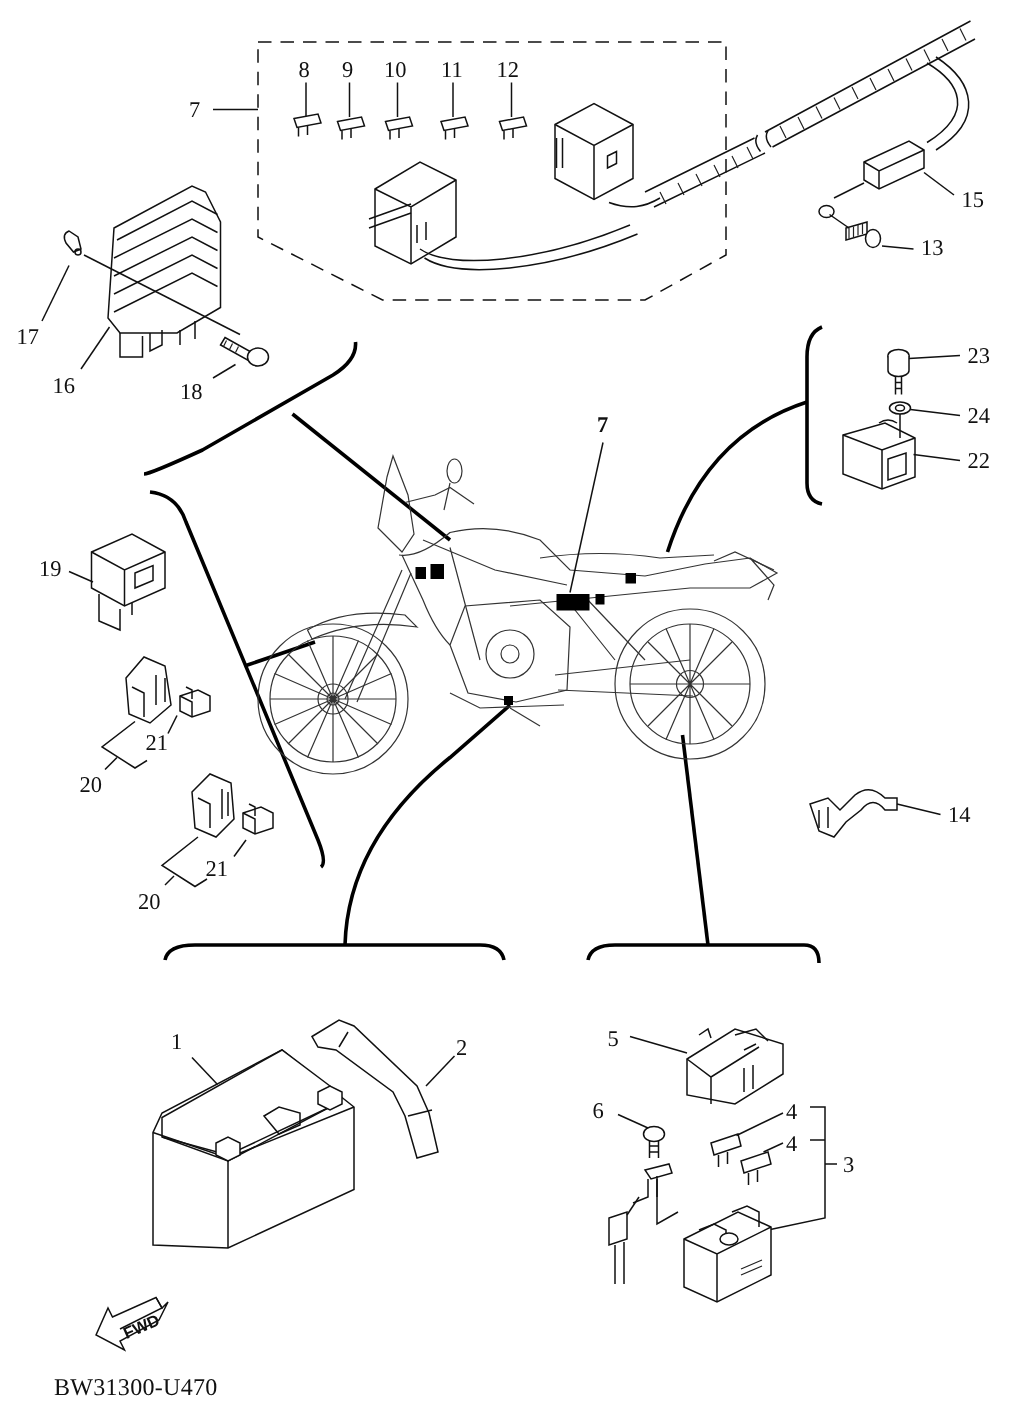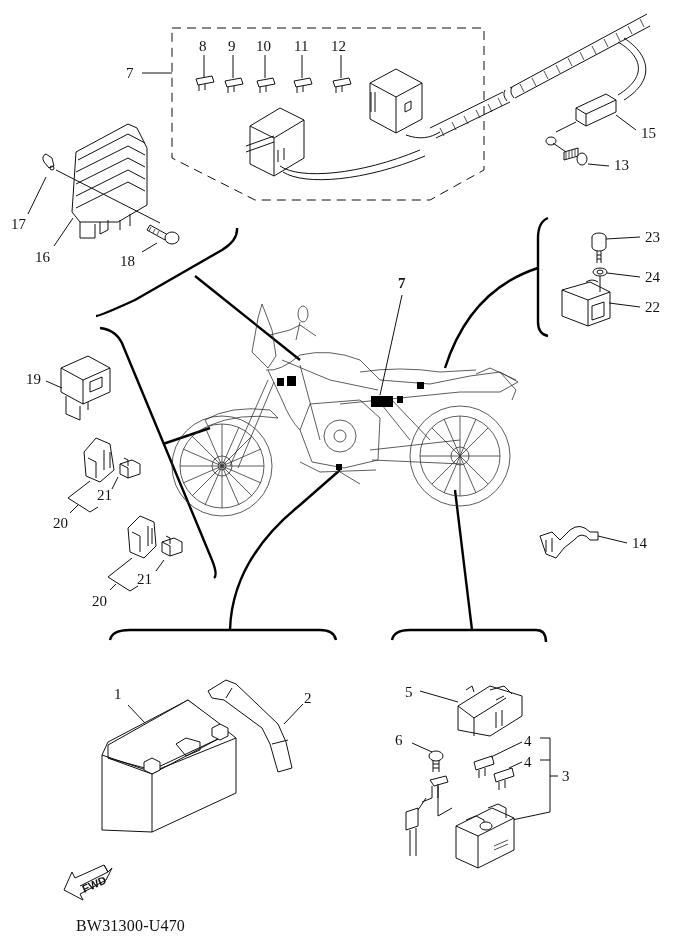--- a/index.html
+++ b/index.html
@@ -6,21 +6,21 @@
   body{width:678px;height:944px;position:relative;overflow:hidden;font-family:"Liberation Serif","DejaVu Serif",serif;}
   #diagram{position:absolute;left:0;top:0;width:678px;height:944px;}
   svg text{font-family:"Liberation Serif","DejaVu Serif",serif;font-size:15px;fill:#111;}
   .ln{stroke:#111;stroke-width:1;fill:none;}
   .thin{stroke:#222;stroke-width:0.8;fill:none;}
   .part{stroke:#111;stroke-width:1;fill:#fff;}
   .heavy{stroke:#000;stroke-width:2.4;fill:none;}
   .dash{stroke:#111;stroke-width:1;fill:none;stroke-dasharray:9 6;}
   .moto{stroke:#333;stroke-width:0.8;fill:none;}
   .blk{fill:#000;stroke:none;}
-  #code{position:absolute;left:36px;top:917px;font-size:16px;color:#111;letter-spacing:0.2px;margin-left:40px;}
+  #code{position:absolute;left:36px;top:917px;font-size:16px;color:#111;letter-spacing:0.2px;}
 </style>
 </head>
 <body>
 
 <svg id="diagram" viewBox="0 0 678 944" xmlns="http://www.w3.org/2000/svg">
 
   <g>
     <path class="dash" d="M172,28 L484,28 L484,170 L430,200 L255,200 L172,158 Z"></path>
     <line class="ln" x1="142" y1="73" x2="172" y2="73"></line>
     <text x="126" y="78">7</text>

